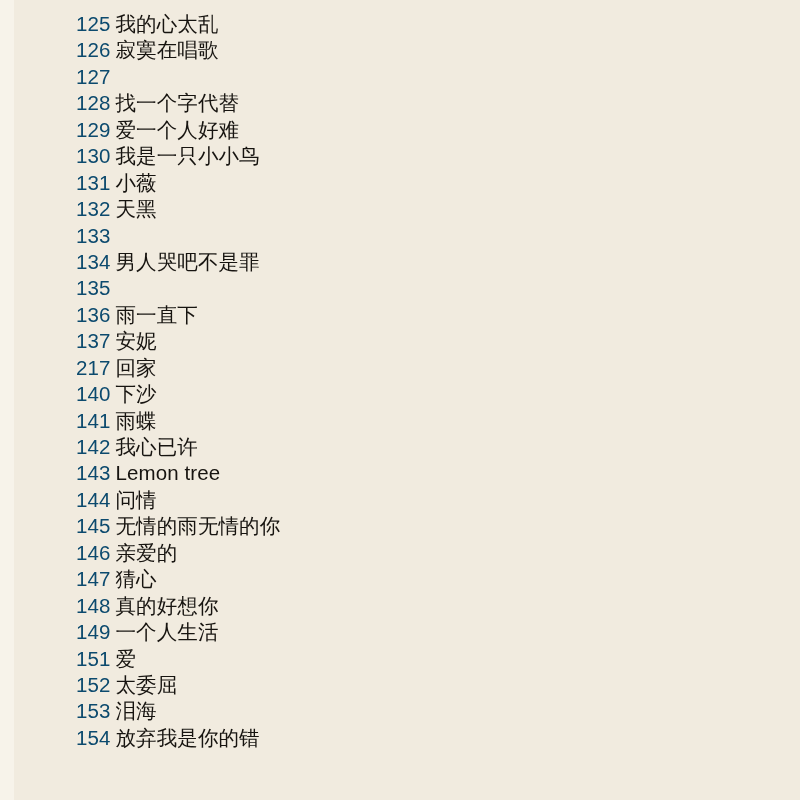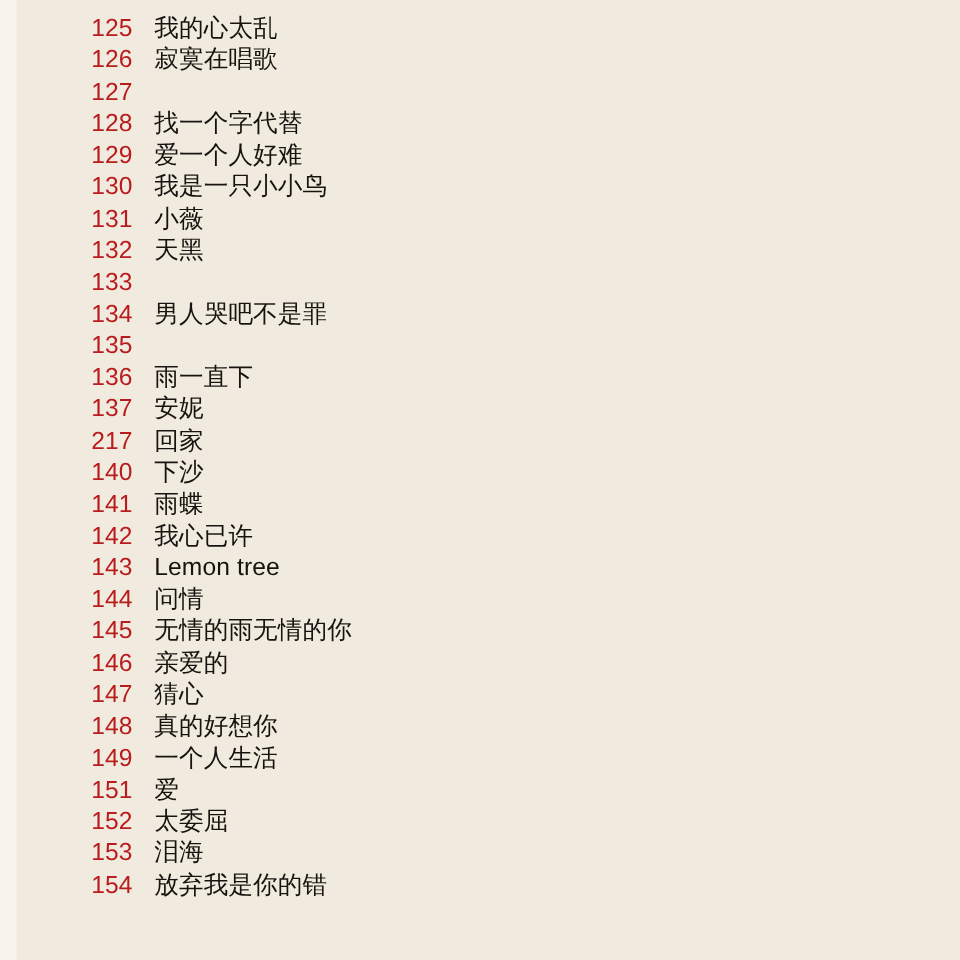--- a/index.html
+++ b/index.html
@@ -58,29 +58,29 @@
     height: 26.45px;
     line-height: 26.45px;
     white-space: nowrap;
     color: #171410;
     font-size: 20.5px;
     letter-spacing: 0.1px;
   }
   .song-number {
     font-family: "Liberation Sans", "DejaVu Sans", sans-serif;
     font-size: 20.5px;
-    color: #b91c1c;
+    color: #0c4a6e;
     flex: 0 0 auto;
     text-align: right;
   }
   .song-title {
     font-family: "Liberation Sans", "DejaVu Sans", sans-serif;
     font-size: 20.5px;
     color: #171410;
-    margin-left: 18px;
+    margin-left: 5px;
     flex: 0 0 auto;
   }
 </style>
 </head>
 <body>
 
 <div id="song-list-page">
   <div class="columns">
     <div class="column" id="column-left">
         <div class="song-row">

